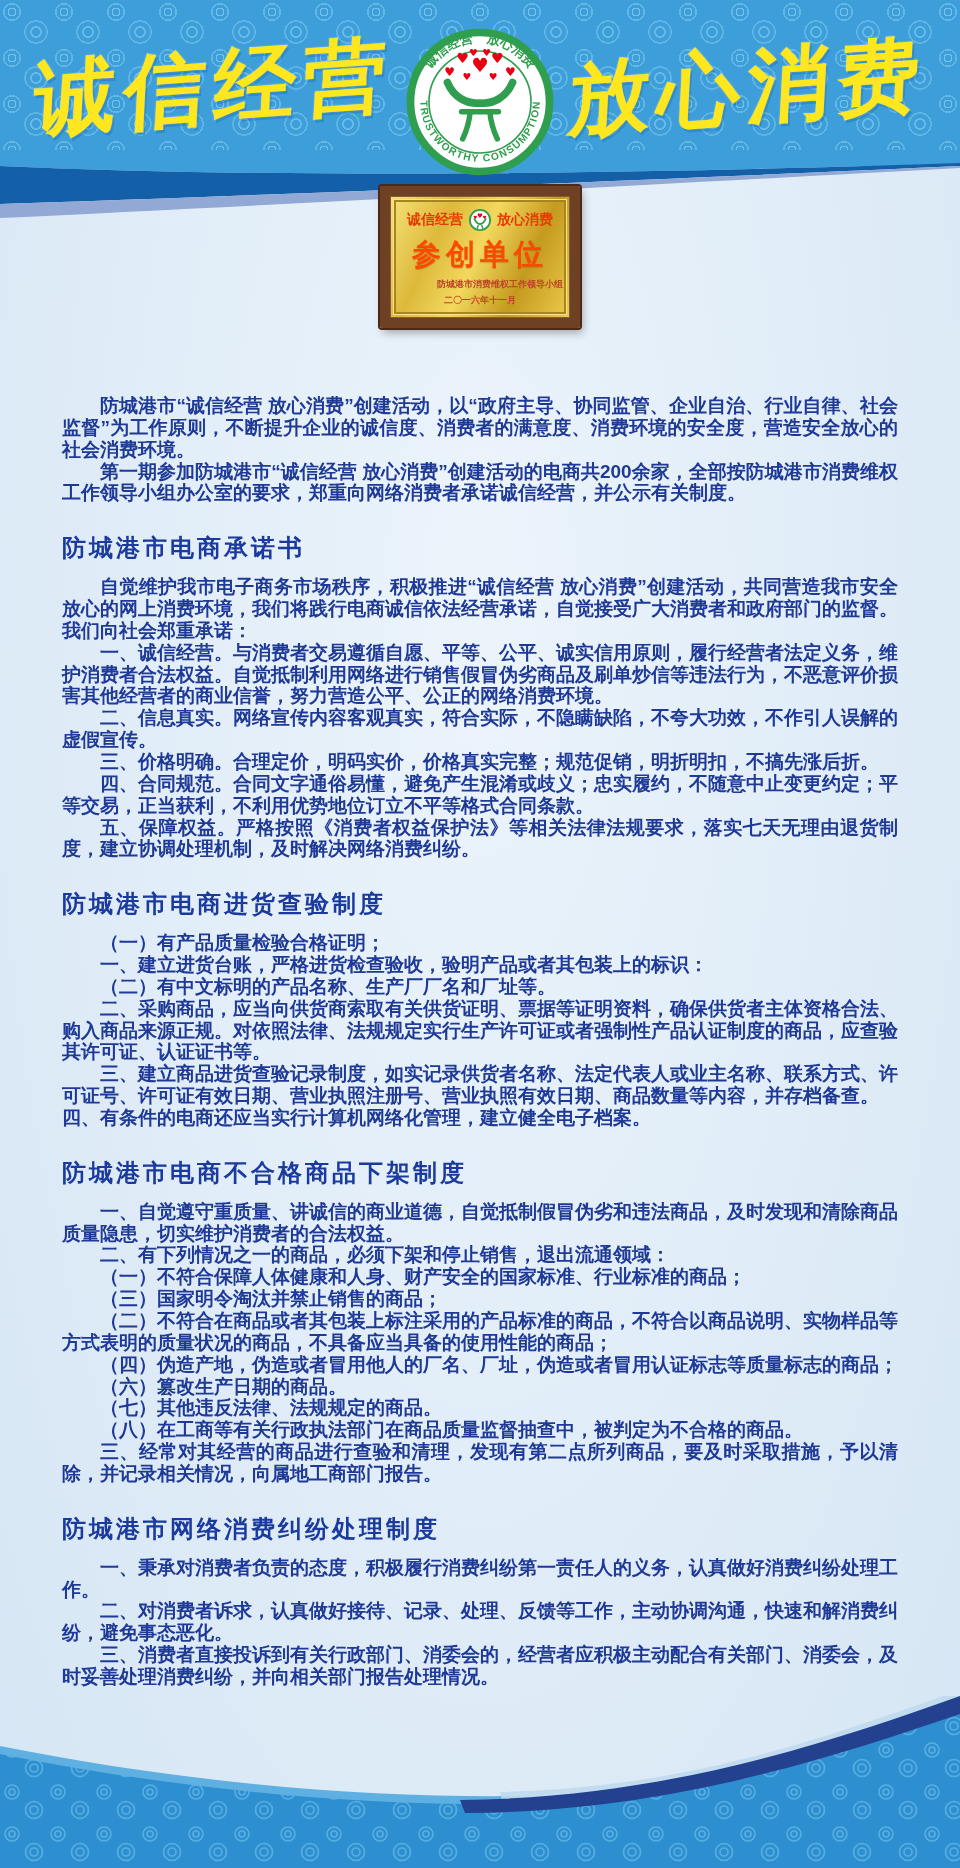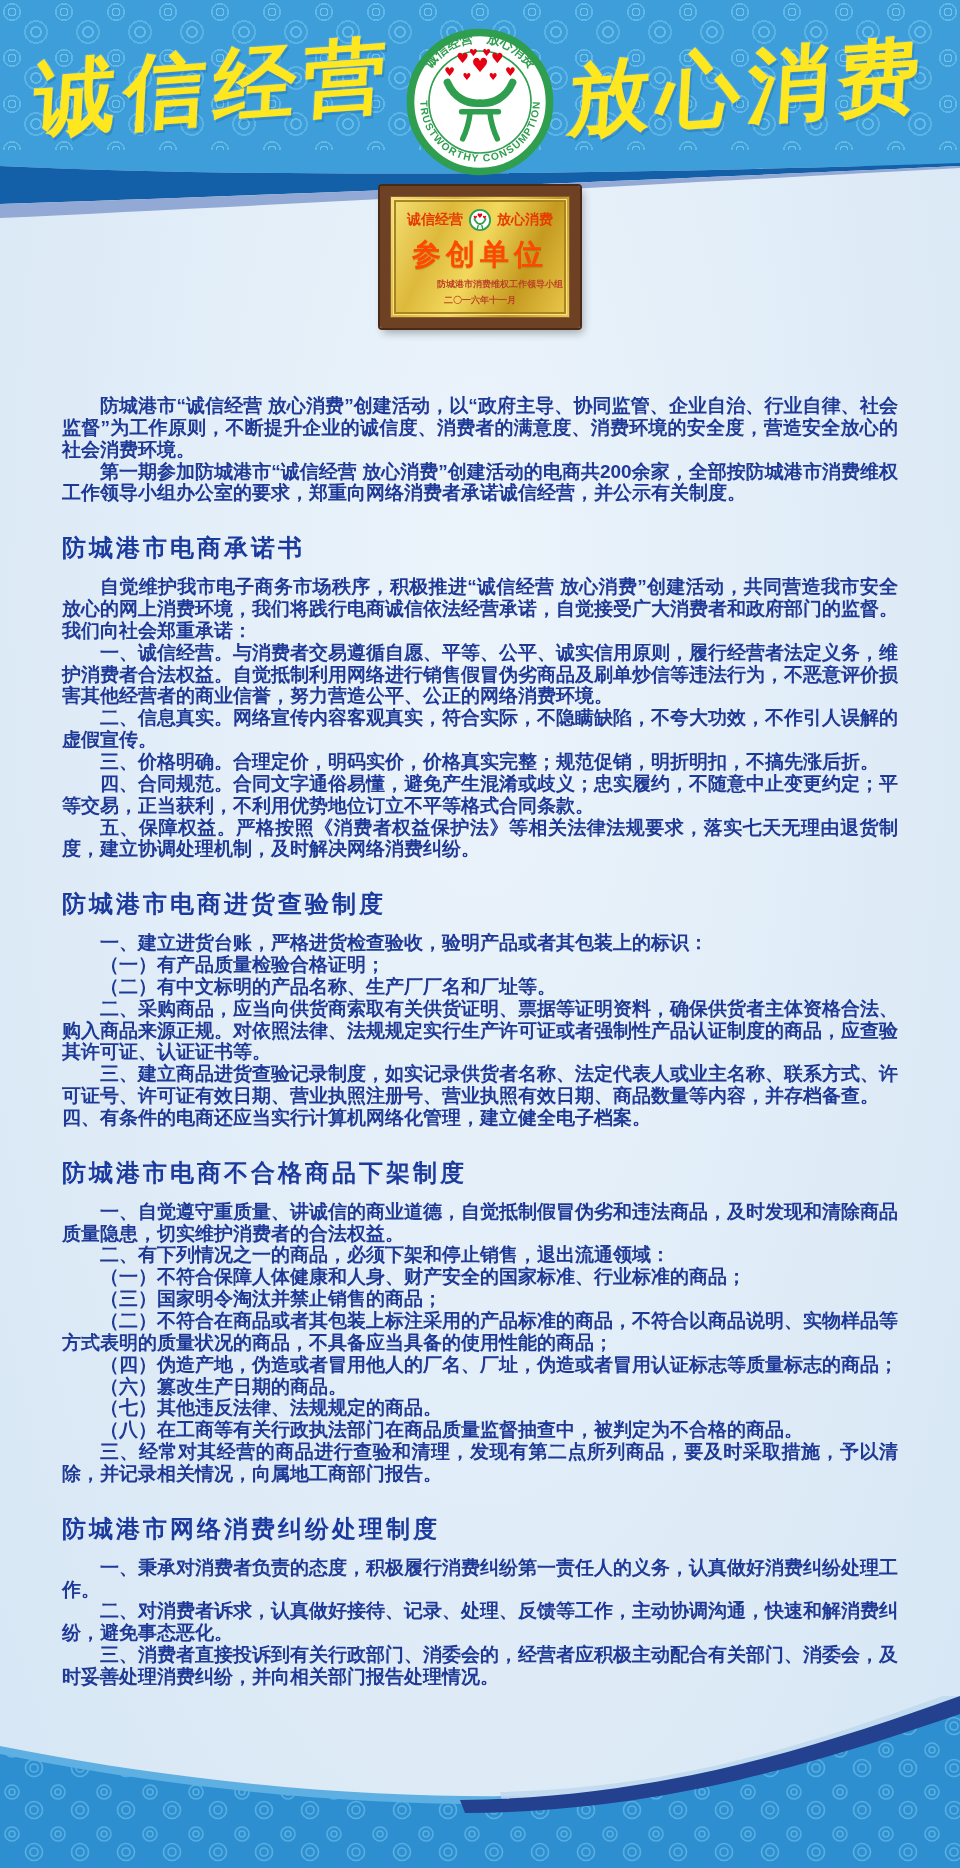--- a/index.html
+++ b/index.html
@@ -136,22 +136,22 @@
       </div>
     <div id="sections">
         <h2 class="section-title">防城港市电商承诺书</h2>
         <p class="para">自觉维护我市电子商务市场秩序，积极推进“诚信经营 放心消费”创建活动，共同营造我市安全放心的网上消费环境，我们将践行电商诚信依法经营承诺，自觉接受广大消费者和政府部门的监督。我们向社会郑重承诺：</p>
         <p class="para">一、诚信经营。与消费者交易遵循自愿、平等、公平、诚实信用原则，履行经营者法定义务，维护消费者合法权益。自觉抵制利用网络进行销售假冒伪劣商品及刷单炒信等违法行为，不恶意评价损害其他经营者的商业信誉，努力营造公平、公正的网络消费环境。</p>
         <p class="para">二、信息真实。网络宣传内容客观真实，符合实际，不隐瞒缺陷，不夸大功效，不作引人误解的虚假宣传。</p>
         <p class="para">三、价格明确。合理定价，明码实价，价格真实完整；规范促销，明折明扣，不搞先涨后折。</p>
         <p class="para">四、合同规范。合同文字通俗易懂，避免产生混淆或歧义；忠实履约，不随意中止变更约定；平等交易，正当获利，不利用优势地位订立不平等格式合同条款。</p>
         <p class="para">五、保障权益。严格按照《消费者权益保护法》等相关法律法规要求，落实七天无理由退货制度，建立协调处理机制，及时解决网络消费纠纷。</p>
         <h2 class="section-title">防城港市电商进货查验制度</h2>
+        <p class="para">（一）有产品质量检验合格证明；</p>
         <p class="para">一、建立进货台账，严格进货检查验收，验明产品或者其包装上的标识：</p>
-        <p class="para">（一）有产品质量检验合格证明；</p>
         <p class="para">（二）有中文标明的产品名称、生产厂厂名和厂址等。</p>
         <p class="para">二、采购商品，应当向供货商索取有关供货证明、票据等证明资料，确保供货者主体资格合法、购入商品来源正规。对依照法律、法规规定实行生产许可证或者强制性产品认证制度的商品，应查验其许可证、认证证书等。</p>
         <p class="para">三、建立商品进货查验记录制度，如实记录供货者名称、法定代表人或业主名称、联系方式、许可证号、许可证有效日期、营业执照注册号、营业执照有效日期、商品数量等内容，并存档备查。</p>
         <p class="para no-indent">四、有条件的电商还应当实行计算机网络化管理，建立健全电子档案。</p>
         <h2 class="section-title">防城港市电商不合格商品下架制度</h2>
         <p class="para">一、自觉遵守重质量、讲诚信的商业道德，自觉抵制假冒伪劣和违法商品，及时发现和清除商品质量隐患，切实维护消费者的合法权益。</p>
         <p class="para">二、有下列情况之一的商品，必须下架和停止销售，退出流通领域：</p>
         <p class="para">（一）不符合保障人体健康和人身、财产安全的国家标准、行业标准的商品；</p>
         <p class="para">（三）国家明令淘汰并禁止销售的商品；</p>
         <p class="para">（二）不符合在商品或者其包装上标注采用的产品标准的商品，不符合以商品说明、实物样品等方式表明的质量状况的商品，不具备应当具备的使用性能的商品；</p>

